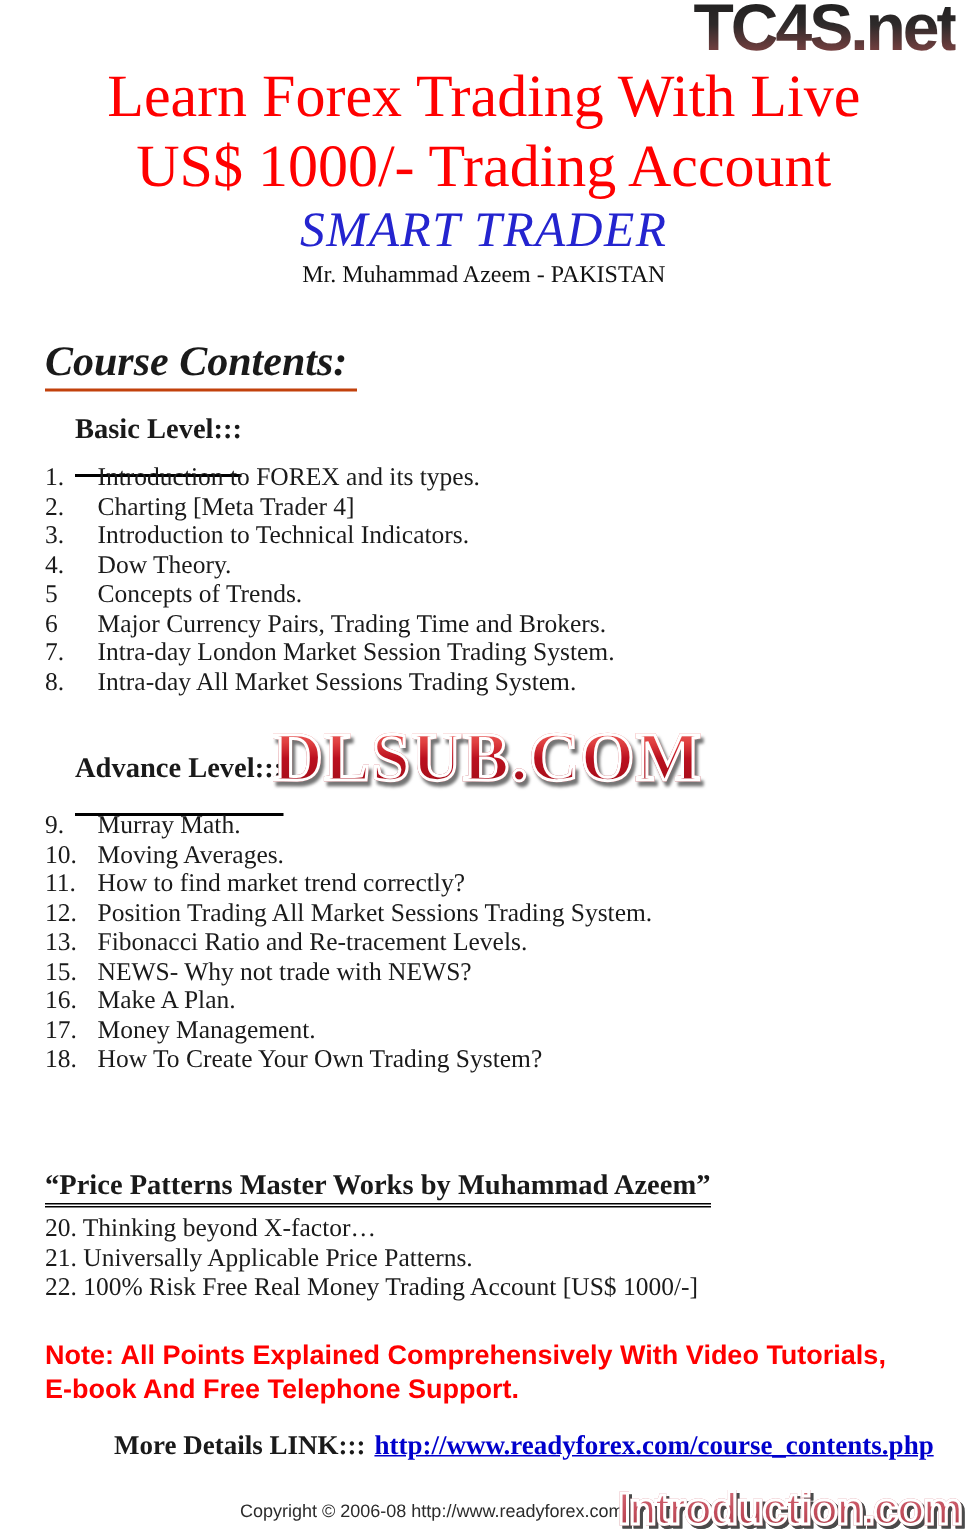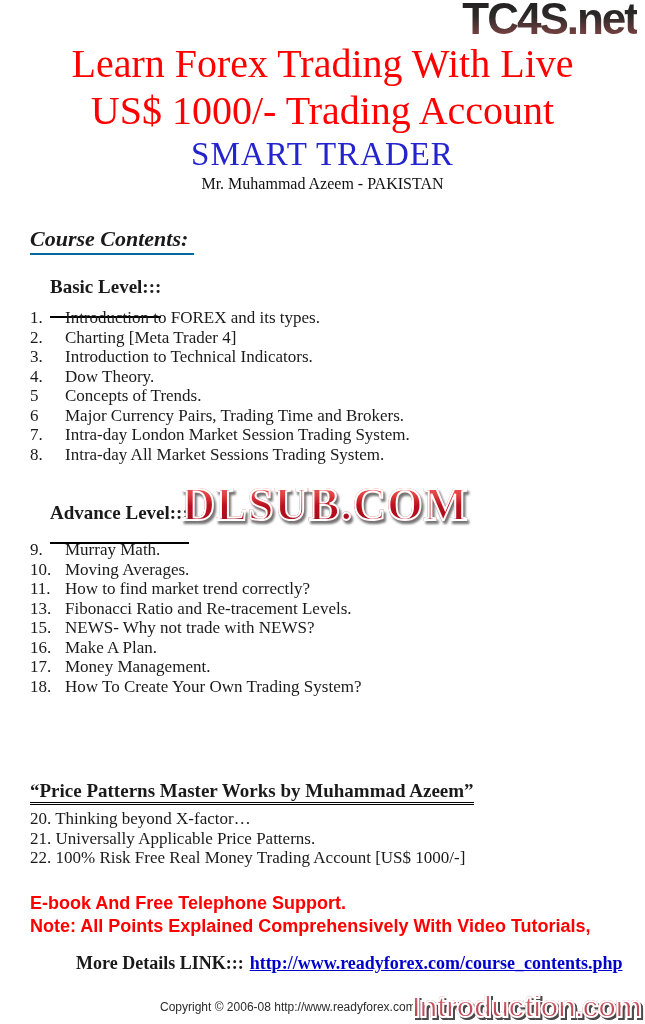--- a/index.html
+++ b/index.html
@@ -41,35 +41,36 @@
     font-size: 40px;
     line-height: 47px;
     font-weight: normal;
   }
   .subtitle {
     color: #2424cf;
     font-size: 33px;
     line-height: 36px;
     margin-top: 2px;
     letter-spacing: 1px;
+    font-style: italic;
   }
   .author {
     color: #111;
     font-size: 16px;
     margin-top: 3px;
   }
 
   .course-heading {
     position: absolute;
     top: 226px;
     left: 30px;
-    font-size: 22px;
+    font-size: 28px;
     font-weight: bold;
     font-style: italic;
-    border-bottom: 2px solid #0369a1;
+    border-bottom: 2px solid #c2410c;
     padding-bottom: 1px;
     padding-right: 6px;
   }
 
   .level-heading {
     font-size: 19px;
     font-weight: bold;
     border-bottom: 2px solid #000;
     padding-bottom: 18px;
     display: inline-block;
@@ -252,20 +253,24 @@
       </div>
     <div class="li">
         <span class="num">10.</span>
         <span class="txt">Moving Averages.</span>
       </div>
     <div class="li">
         <span class="num">11.</span>
         <span class="txt">How to find market trend correctly?</span>
       </div>
     <div class="li">
+        <span class="num">12.</span>
+        <span class="txt">Position Trading All Market Sessions Trading System.</span>
+      </div>
+    <div class="li">
         <span class="num">13.</span>
         <span class="txt">Fibonacci Ratio and Re-tracement Levels.</span>
       </div>
     <div class="li">
         <span class="num">15.</span>
         <span class="txt">NEWS- Why not trade with NEWS?</span>
       </div>
     <div class="li">
         <span class="num">16.</span>
         <span class="txt">Make A Plan.</span>
@@ -281,22 +286,22 @@
   </div>
 
   <div class="master-block">
     <div><span class="master-heading">“Price Patterns Master Works by Muhammad Azeem”</span></div>
     <div class="master-item">20. Thinking beyond X-factor…</div>
     <div class="master-item">21. Universally Applicable Price Patterns.</div>
     <div class="master-item">22. 100% Risk Free Real Money Trading Account [US$ 1000/-]</div>
   </div>
 
   <div class="note-block">
+    <div>Note: All Points Explained Comprehensively With Video Tutorials,</div>
     <div>E-book And Free Telephone Support.</div>
-    <div>Note: All Points Explained Comprehensively With Video Tutorials,</div>
   </div>
 
   <div class="details-row">
     <span>More Details LINK:::</span><a class="details-link" href="#">http://www.readyforex.com/course_contents.php</a>
   </div>
 
   <div class="copyright">Copyright © 2006-08 http://www.readyforex.com</div>
 
   <div class="traders-logo">Introduction.com</div>
 

